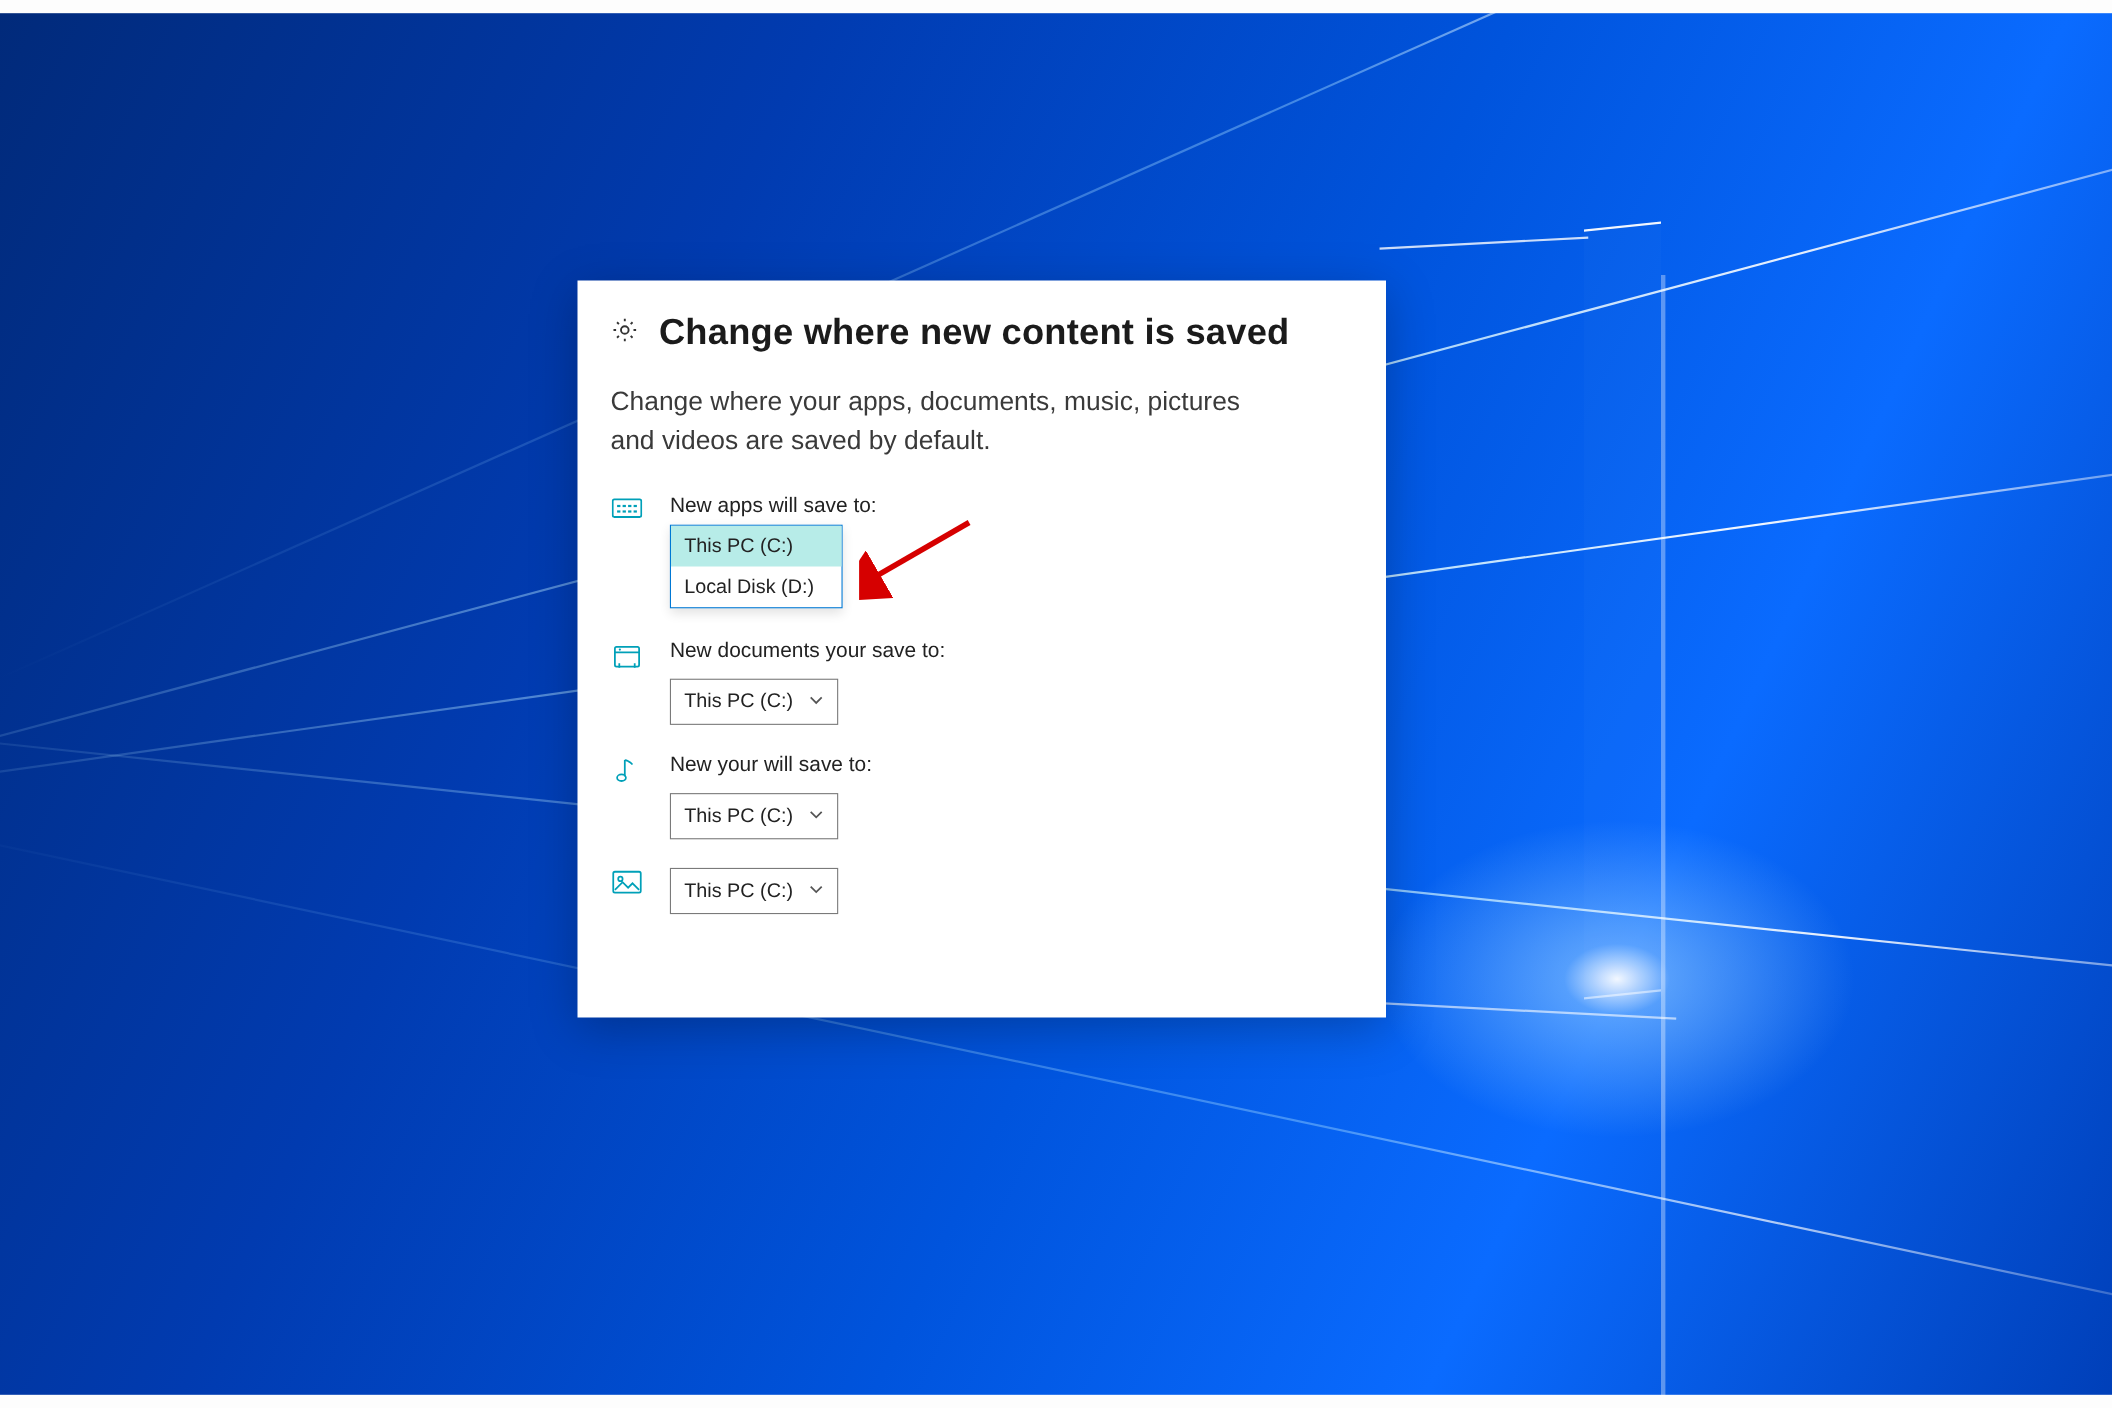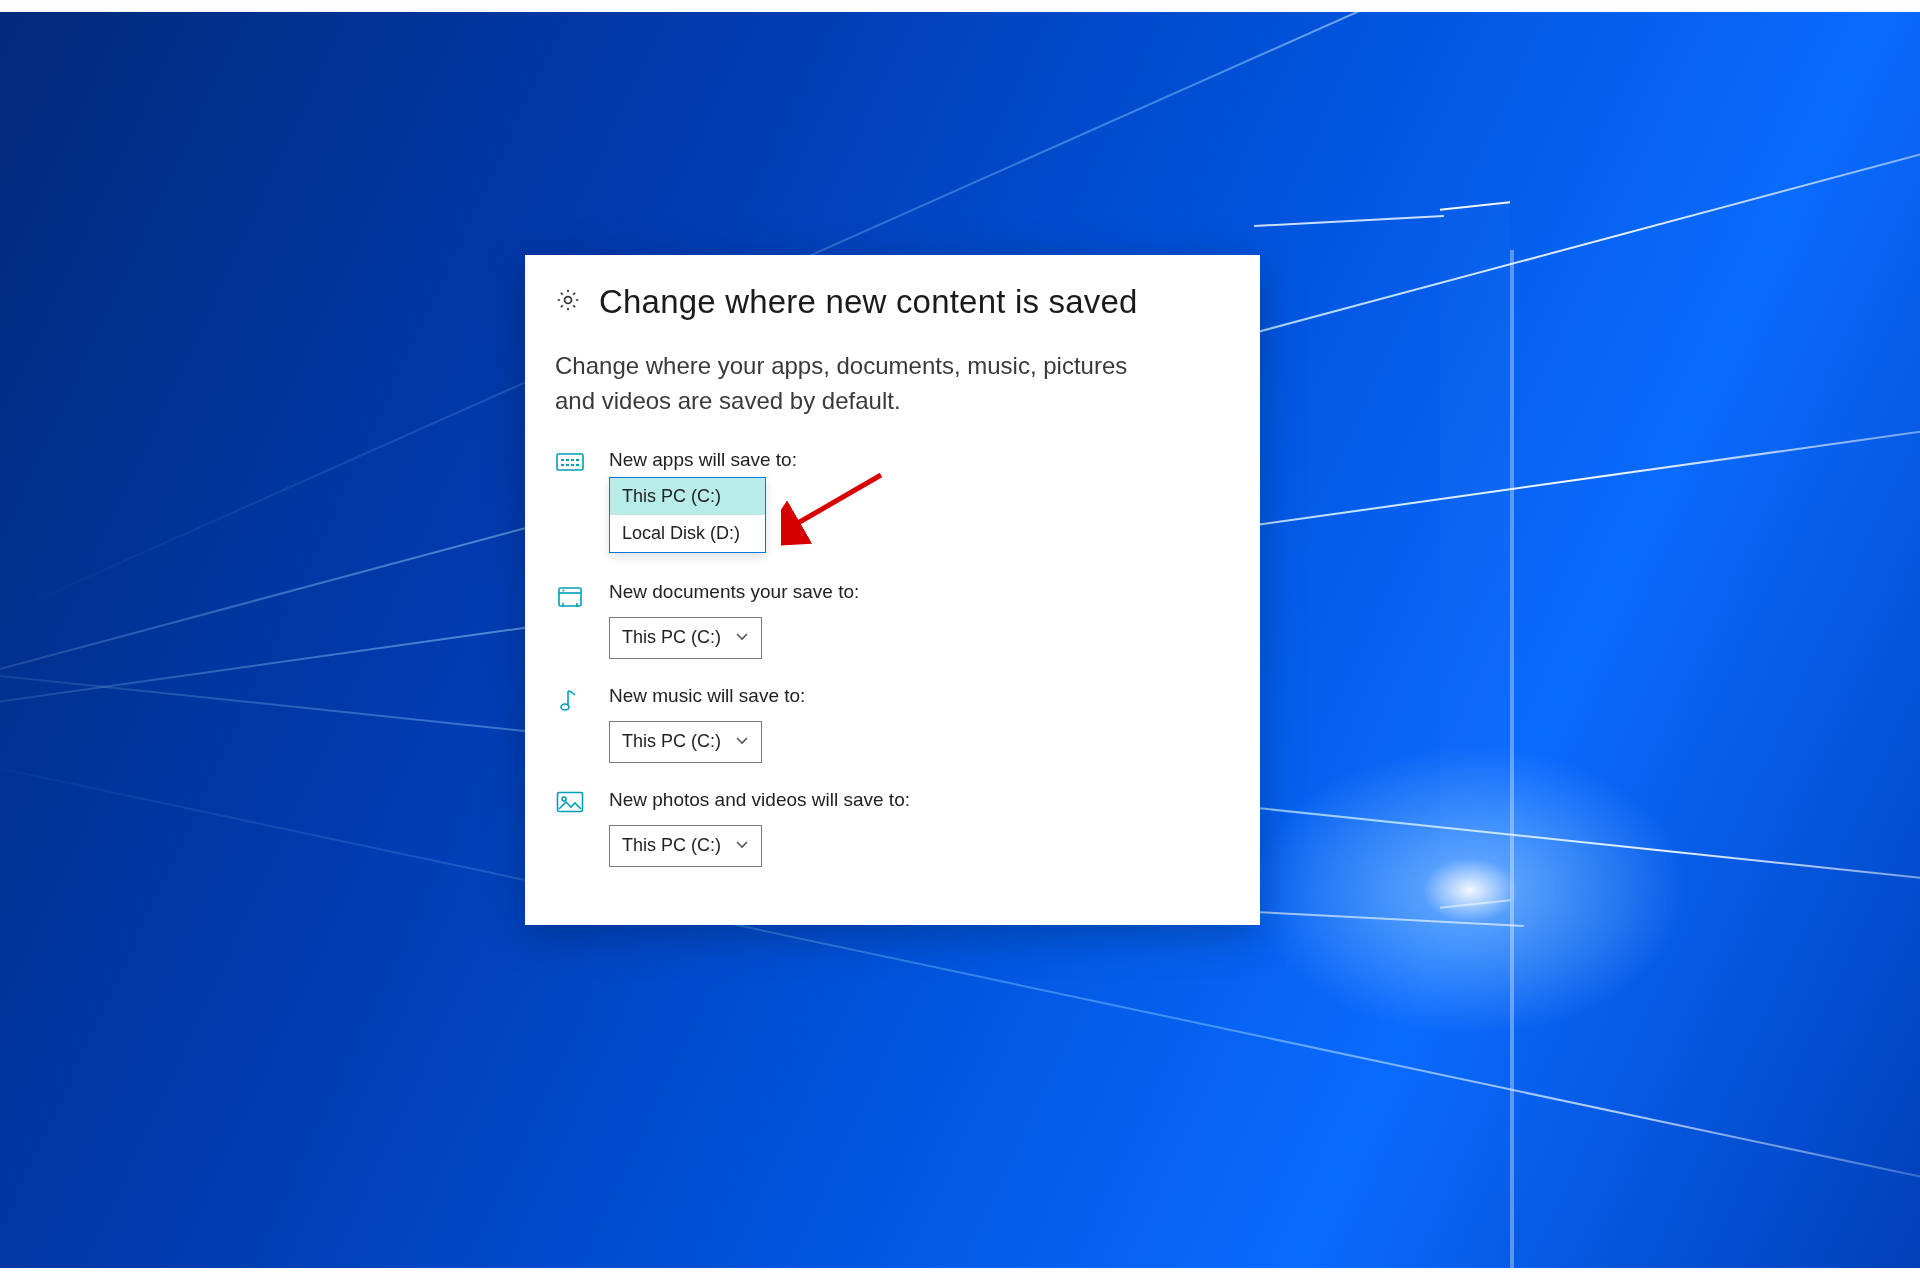--- a/index.html
+++ b/index.html
@@ -31,21 +31,21 @@
     left: 525px;
     top: 255px;
     width: 735px;
     height: 670px;
     background: #ffffff;
     box-shadow: 0 10px 40px rgba(0,0,0,0.25);
     padding: 28px 30px 20px 30px;
     overflow: hidden;
   }
   .title-row { display:flex; align-items:center; gap:18px; margin-bottom:28px;}
-  .title { font-size:33px; font-weight:400; color:#1b1b1b; letter-spacing:0.2px;}
+  .title { font-size:33px; font-weight:700; color:#1b1b1b; letter-spacing:0.2px;}
   .subtitle { font-size:24px; color:#3a3a3a; line-height:1.45; max-width:580px; margin-bottom:30px;}
   .setting { display:flex; align-items:flex-start; gap:24px; margin-bottom:20px; position:relative;}
   .setting .icon { width:30px; display:flex; justify-content:center; padding-top:2px;}
   .setting .body { flex:1;}
   .setting .label { font-size:19px; color:#222; margin-bottom:14px;}
   .combo {
     display:inline-flex; align-items:center;
     border:1px solid #7a7a7a; height:42px; min-width:150px;
     padding:0 12px; gap:14px; font-size:18px; color:#222; background:#fff;
     cursor:pointer;
@@ -138,42 +138,41 @@
 
     <div class="setting" style="margin-top:26px;">
       <div class="icon">
         <svg width="22" height="28" viewBox="0 0 22 28" fill="none" stroke="#00a0b8" stroke-width="1.6">
           <path d="M9 4v15"></path>
           <ellipse cx="6" cy="20" rx="4" ry="3"></ellipse>
           <path d="M9 4c3 0 5 2 7 4"></path>
         </svg>
       </div>
       <div class="body">
-        <div class="label">New music will save to:</div>
+        <div class="label">New your will save to:</div>
         <div class="combo">
           <span>This PC (C:)</span>
           <span class="chev">
             <svg width="14" height="14" viewBox="0 0 14 14" fill="none" stroke="#555" stroke-width="1.6">
                 <path d="M2 5l5 5 5-5"></path>
               </svg>
           </span>
         </div>
       </div>
     </div>
 
     <div class="setting" style="margin-top:26px;">
       <div class="icon">
         <svg width="28" height="22" viewBox="0 0 28 22" fill="none" stroke="#00a0b8" stroke-width="1.6">
           <rect x="1.5" y="1.5" width="25" height="19" rx="1.5"></rect>
           <circle cx="8" cy="8" r="2"></circle>
           <path d="M3 18l7-7 5 5 4-4 6 6"></path>
         </svg>
       </div>
       <div class="body">
-        <div class="label">New photos and videos will save to:</div>
         <div class="combo">
           <span>This PC (C:)</span>
           <span class="chev">
             <svg width="14" height="14" viewBox="0 0 14 14" fill="none" stroke="#555" stroke-width="1.6">
                 <path d="M2 5l5 5 5-5"></path>
               </svg>
           </span>
         </div>
       </div>
     </div>

